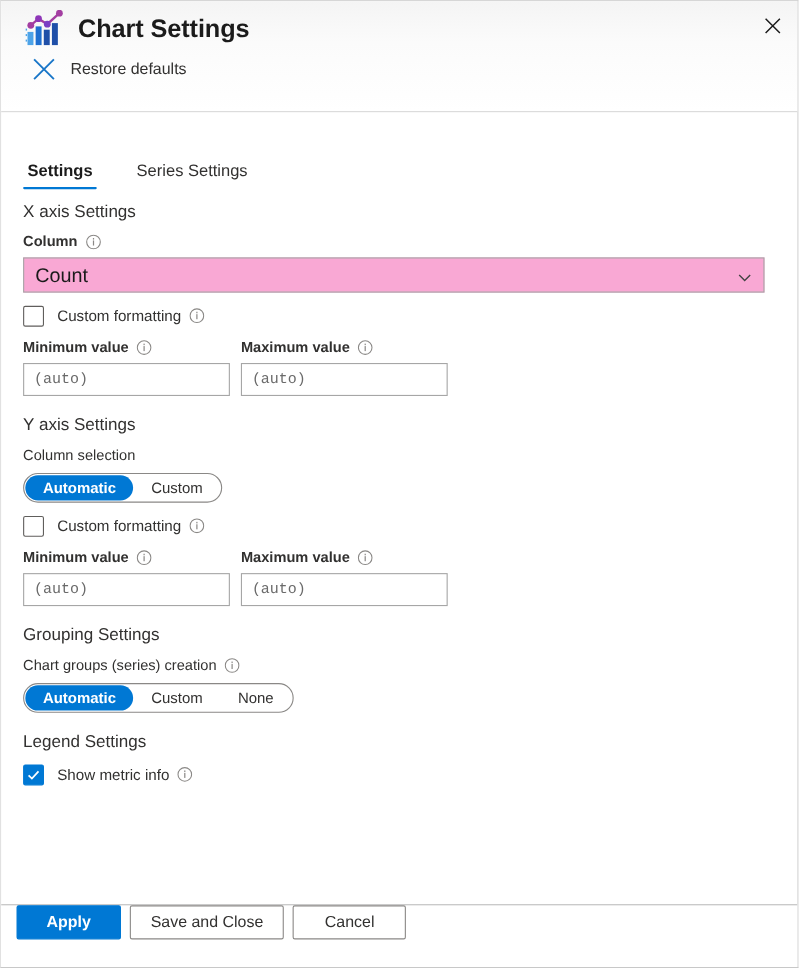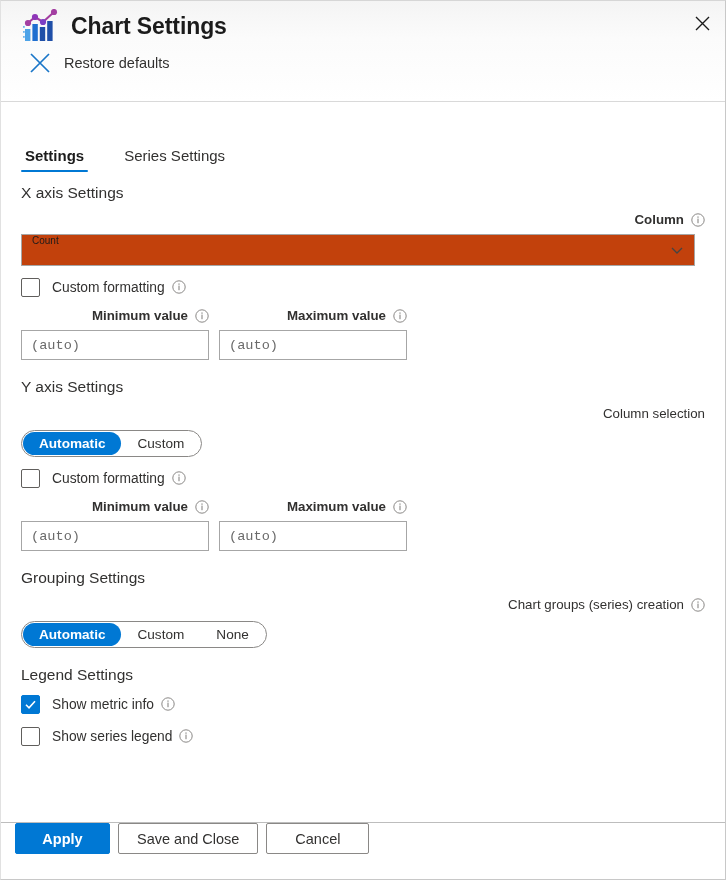--- a/index.html
+++ b/index.html
@@ -115,43 +115,43 @@
   .gap-top { margin-top: 16px; }
 
   .field-label {
     font-size: 13.3px;
     font-weight: 600;
     color: #323130;
     display: flex;
     align-items: center;
     margin-bottom: 5px;
     line-height: 18px;
-    justify-content: flex-end;
   }
   .field-label.normal { font-weight: 400; }
 
   .info-icon {
     display: inline-flex;
     margin-left: 7px;
     width: 14px; height: 14px;
     flex: 0 0 14px;
     cursor: pointer;
   }
 
   
   .dropdown {
     position: relative;
     height: 32px;
     width: 674px;
     border: 1px solid #a6a6a6;
-    background: #c2410c;
-    display: flex;
+    background: #f9a8d4;
+    display: flex;
+    align-items: center;
     padding: 0 10px;
     cursor: pointer;
-    font-size: 10px;
+    font-size: 18px;
     color: #1b1b1b;
   }
   .dropdown .chev {
     position: absolute;
     right: 10px; top: 50%;
     transform: translateY(-50%);
     width: 14px; height: 14px;
   }
 
   
@@ -478,35 +478,20 @@
         <span class="info-icon">
           <svg width="14" height="14" viewBox="0 0 14 14">
             <circle cx="7" cy="7" r="6.2" fill="none" stroke="#8a8886" stroke-width="1"></circle>
             <rect x="6.45" y="5.6" width="1.1" height="4.6" fill="#8a8886"></rect>
             <rect x="6.45" y="3.4" width="1.1" height="1.4" fill="#8a8886"></rect>
           </svg>
         </span>
       </span>
     </div>
 
-    <div class="cbrow">
-      <span class="cbox">
-        
-      </span>
-      <span class="cb-label">
-        <span>Show series legend</span>
-        <span class="info-icon">
-          <svg width="14" height="14" viewBox="0 0 14 14">
-            <circle cx="7" cy="7" r="6.2" fill="none" stroke="#8a8886" stroke-width="1"></circle>
-            <rect x="6.45" y="5.6" width="1.1" height="4.6" fill="#8a8886"></rect>
-            <rect x="6.45" y="3.4" width="1.1" height="1.4" fill="#8a8886"></rect>
-          </svg>
-        </span>
-      </span>
-    </div>
 
   </div>
 
   <div id="footer">
     <button class="btn primary">Apply</button>
     <button class="btn secondary">Save and Close</button>
     <button class="btn secondary">Cancel</button>
   </div>
 
 </div>

